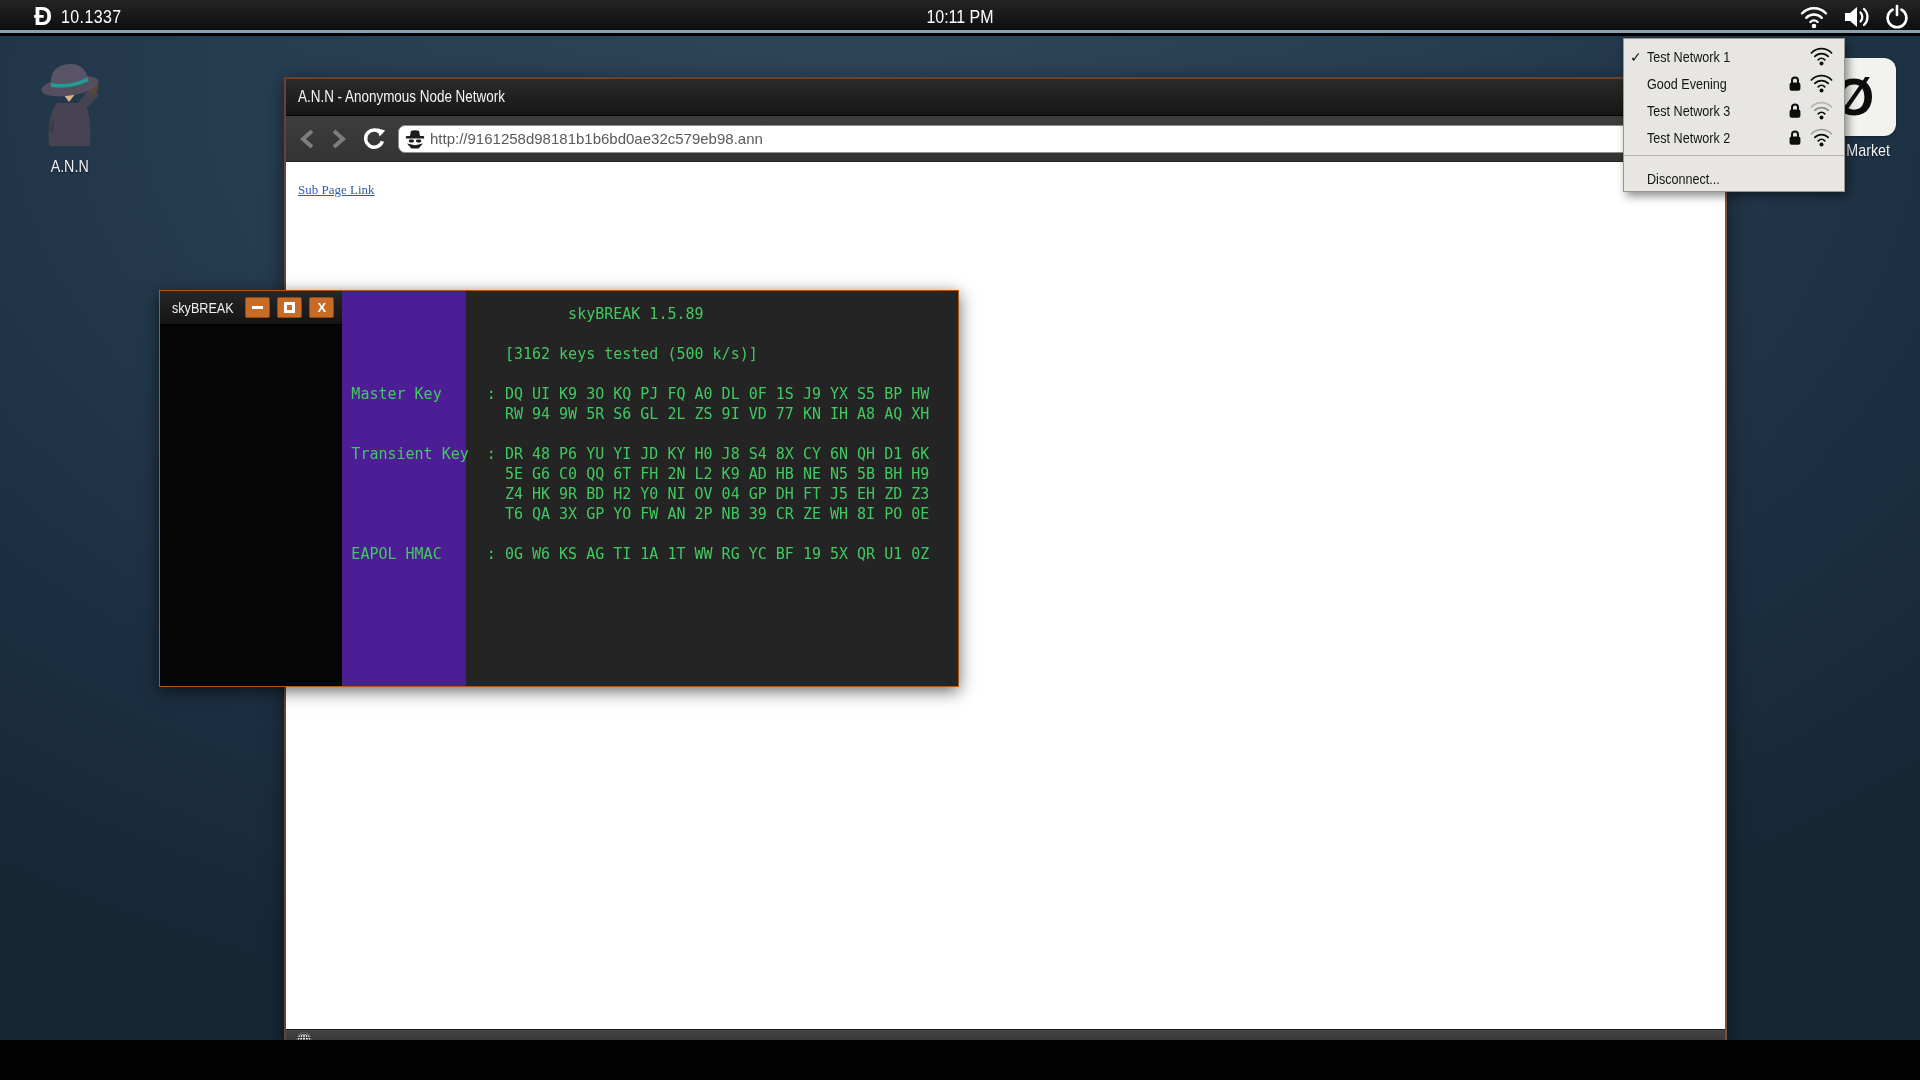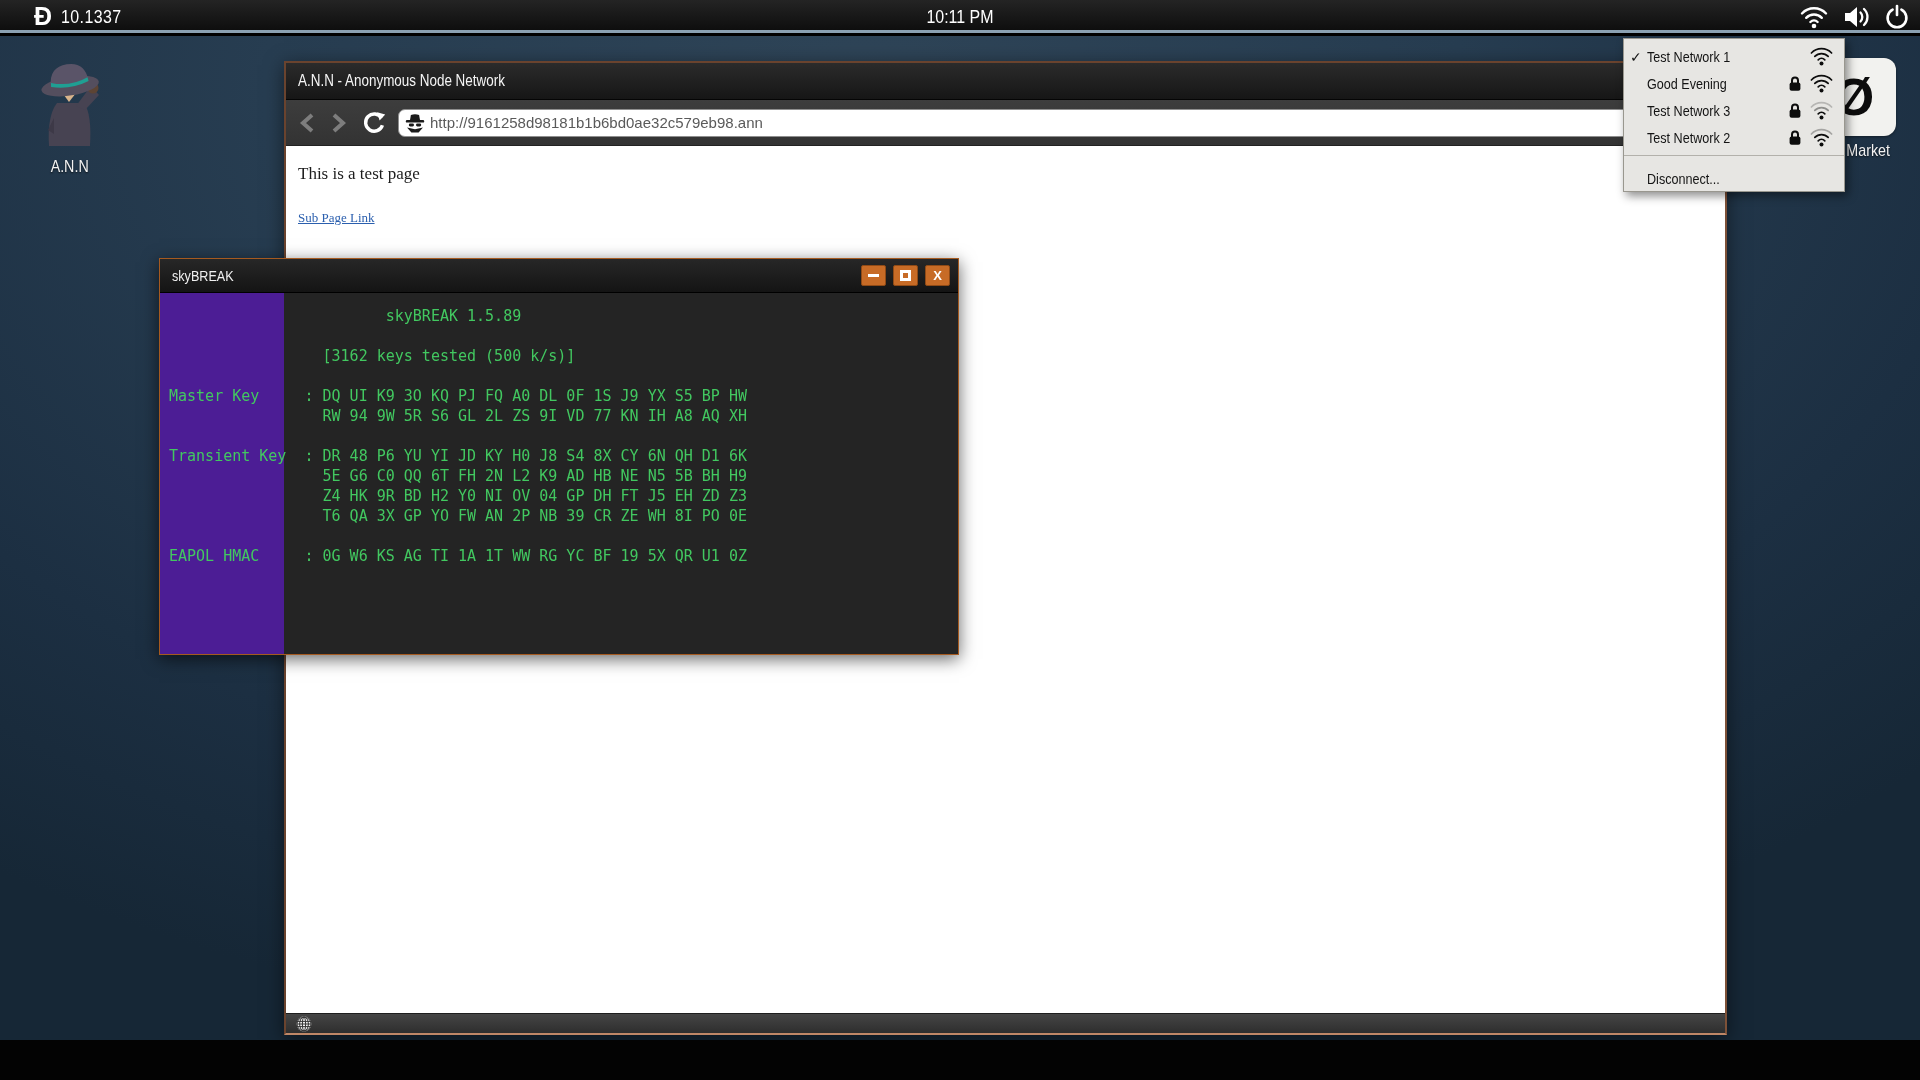--- a/index.html
+++ b/index.html
@@ -28,21 +28,21 @@
   .desk-icon { position:absolute; text-align:center; cursor:default; }
   .desk-icon .lbl { margin-top:5px; color:#f2f2f2; font-size:17px; text-shadow:0 1px 2px rgba(0,0,0,.7); }
   .icon-ann { left:20px; top:20px; width:100px; }
   .icon-market { right:24px; top:22px; width:84px; z-index:1; }
   .market-box { width:84px; height:78px; background:#f2f2ef; border-radius:12px;
                 box-shadow:0 1px 3px rgba(0,0,0,.4); display:flex; align-items:center; justify-content:center; }
   .market-glyph { font-size:52px; font-weight:600; color:#0d0d0d; line-height:1; }
   .icon-market .lbl { transform:translateX(9px); }
 
   
-  .browser { position:absolute; left:284px; top:25px; width:1443px; height:974px;
+  .browser { position:absolute; left:284px; top:41px; width:1443px; height:974px;
              border:2px solid #6a432e; border-bottom-color:#bf8767; border-right-color:#7d5138;
              background:#fff; z-index:10; display:flex; flex-direction:column;
              box-shadow:0 4px 18px rgba(0,0,0,.5); }
   .b-titlebar { height:37px; background:linear-gradient(#2b2b2b,#161616); display:flex; align-items:center;
                 padding-left:12px; border-bottom:1px solid #050505; flex:0 0 auto; }
   .b-title { color:#f5f5f5; font-size:16px; }
   .b-toolbar { height:46px; background:linear-gradient(#3d3d3d,#333); border-bottom:1px solid #222;
                display:flex; align-items:center; padding:0 12px 0 10px; flex:0 0 auto; }
   .nav-btn { width:24px; height:24px; display:flex; align-items:center; justify-content:center; margin-right:6px; }
   .nav-btn.reload { margin-left:6px; margin-right:12px; }
@@ -50,23 +50,23 @@
                 display:flex; align-items:center; padding:0 8px 0 5px; gap:4px; }
   .addr-url { border:none; outline:none; background:transparent; flex:1; font-size:15px; color:#5a5a5a;
               font-family:"Liberation Sans", sans-serif; }
   .b-content { flex:1; background:#fff; padding:18px 12px; overflow:hidden; }
   .page-text { font-family:"Liberation Serif", serif; font-size:17px; color:#1c1c1c; margin-bottom:24px; }
   .page-link { font-family:"Liberation Serif", serif; font-size:13px; color:#2b5fae; text-decoration:underline; cursor:pointer; }
   .b-status { height:20px; background:linear-gradient(#454545,#2e2e2e); border-top:1px solid #1e1e1e;
               display:flex; align-items:center; padding-left:10px; flex:0 0 auto; }
 
   
-  .skybreak { position:absolute; left:159px; top:222px; width:800px; height:397px;
+  .skybreak { position:absolute; left:159px; top:254px; width:800px; height:397px;
               border:1px solid #a55a20; background:#050505; z-index:20;
-              box-shadow:0 4px 16px rgba(0,0,0,.6); display:flex; flex-direction:column; }
+              box-shadow:0 4px 16px rgba(0,0,0,.6); display:flex; flex-direction:row; }
   .s-titlebar { height:34px; background:linear-gradient(#272727,#141414); display:flex; align-items:center;
                 padding:0 8px 0 12px; border-bottom:1px solid #000; flex:0 0 auto; }
   .s-title { color:#f0f0f0; font-size:15px; flex:1; }
   .win-btns { display:flex; gap:7px; }
   .win-btn { width:25px; height:21px; background:#c76b26; border-radius:2px; border:1px solid #8f4a16;
              display:flex; align-items:center; justify-content:center; cursor:pointer; }
   .glyph-min { width:11px; height:3px; background:#fff; }
   .glyph-max { width:11px; height:11px; border:3px solid #fff; background:transparent; }
   .glyph-close { color:#fff; font-size:13px; font-weight:700; line-height:1; }
   .s-content { position:relative; flex:1; background:#4c1d95; overflow:hidden; }
@@ -174,21 +174,20 @@
           <rect x="1.8" y="8" width="18.4" height="2.6" rx="1.2" fill="#1b1b1b"></rect>
           <path d="M6 8 L6.9 3 Q11 1.7 15.1 3 L16 8 Z" fill="#1b1b1b"></path>
           <rect x="4.8" y="11.6" width="5.2" height="2.8" rx="1.4" fill="#1b1b1b"></rect>
           <rect x="12" y="11.6" width="5.2" height="2.8" rx="1.4" fill="#1b1b1b"></rect>
           <path d="M3 15.5 L11 17.3 L19 15.5 L14.6 20.4 L7.4 20.4 Z" fill="#1b1b1b"></path>
         </svg>
         <input class="addr-url" readonly="" value="http://9161258d98181b1b6bd0ae32c579eb98.ann" style="">
       </div>
     </div>
     <div class="b-content">
-      <div class="page-text">This is a test page</div>
       <a class="page-link">Sub Page Link</a>
     </div>
     <div class="b-status">
       <svg width="16" height="16" viewBox="0 0 16 16">
         <circle cx="8" cy="8" r="7.4" fill="#f3f3f3"></circle>
         <g stroke="#333" stroke-width="1" fill="none">
           <circle cx="8" cy="8" r="7"></circle>
           <ellipse cx="8" cy="8" rx="4.4" ry="7"></ellipse>
           <ellipse cx="8" cy="8" rx="1.6" ry="7"></ellipse>
           <line x1="1" y1="5.4" x2="15" y2="5.4"></line>

